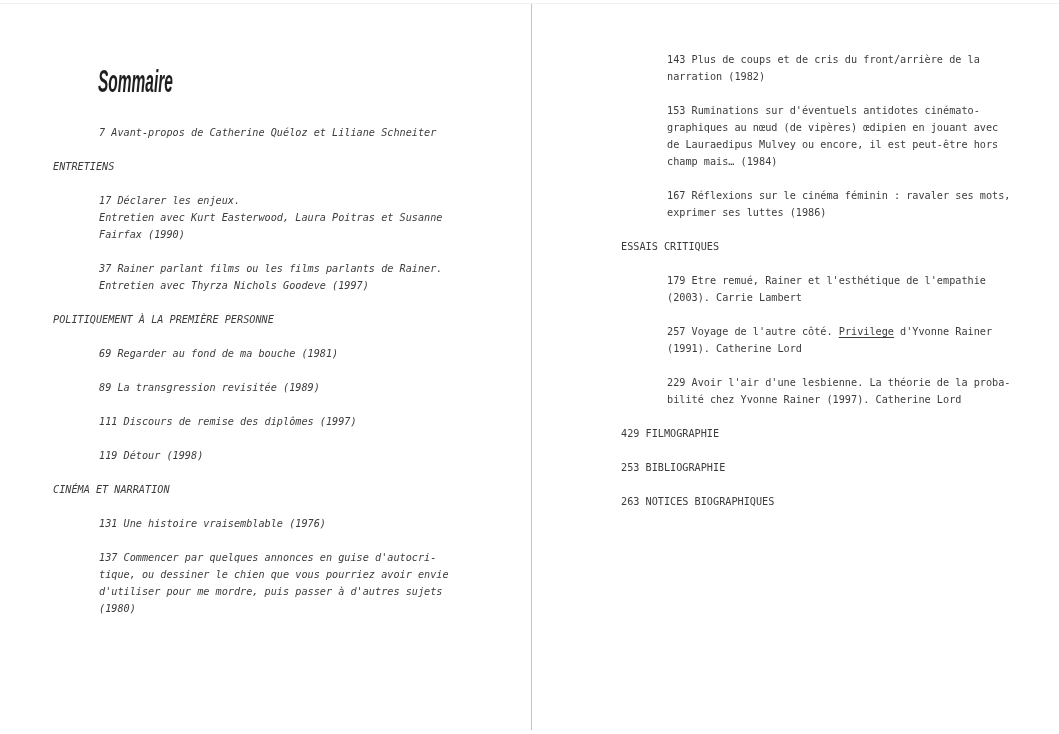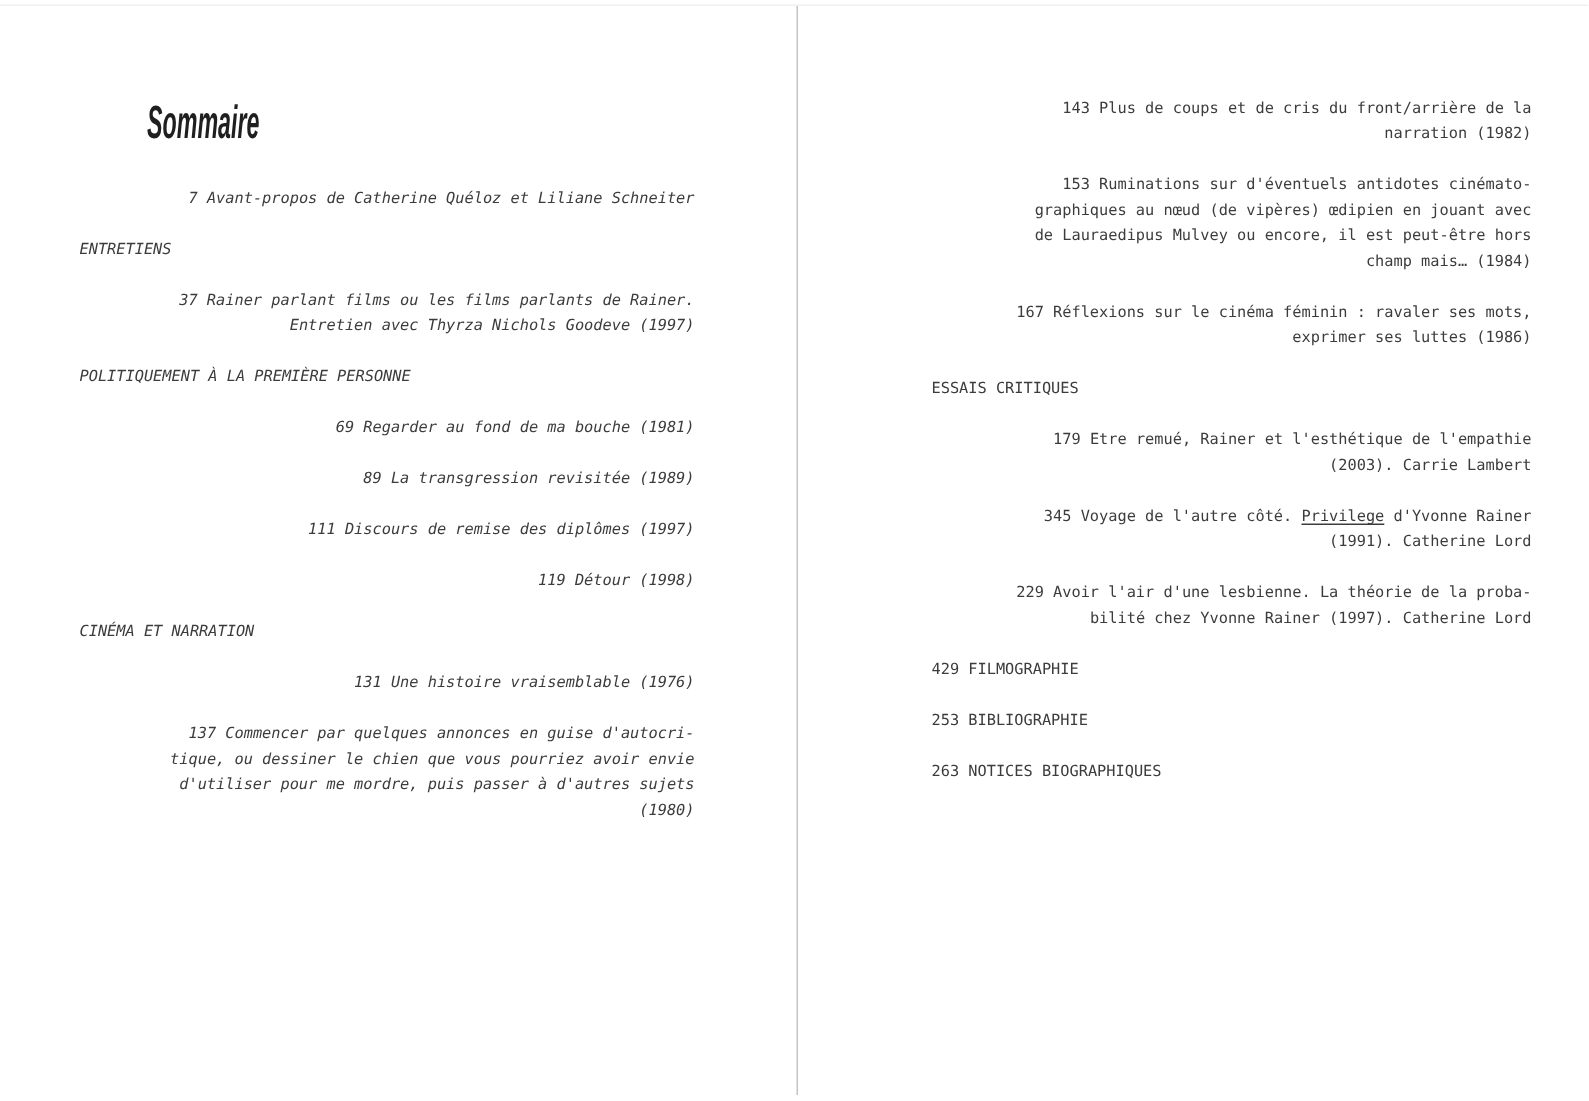--- a/index.html
+++ b/index.html
@@ -58,23 +58,22 @@
     font-weight: bold;
     font-size: 31px;
     line-height: 27px;
     color: #1f1f1f;
     margin: 0 0 29px 45px;
     transform: scaleX(0.5);
     transform-origin: left center;
     white-space: nowrap;
   }
   .entry {
-    margin: 17px 0 17px 46px;
+    margin: 4px 0 17px 46px;
     white-space: pre-line;
-    text-align: right;
   }
   .section {
     margin: 12px 0 17px 0;
     white-space: pre-line;
   }
   .u {
     text-decoration: underline;
     text-underline-offset: 2px;
   }
 </style>
@@ -84,20 +83,23 @@
 <div class="spread">
 
   <div class="top-edge"></div>
   <div class="spine-divider"></div>
 
   <div class="page left">
     <h1 class="toc-title">Sommaire</h1>
 
     <p class="entry">7 Avant-propos de Catherine Quéloz et Liliane Schneiter</p>
     <p class="section">ENTRETIENS</p>
+    <p class="entry">17 Déclarer les enjeux.
+Entretien avec Kurt Easterwood, Laura Poitras et Susanne
+Fairfax (1990)</p>
     <p class="entry">37 Rainer parlant films ou les films parlants de Rainer.
 Entretien avec Thyrza Nichols Goodeve (1997)</p>
     <p class="section">POLITIQUEMENT À LA PREMIÈRE PERSONNE</p>
     <p class="entry">69 Regarder au fond de ma bouche (1981)</p>
     <p class="entry">89 La transgression revisitée (1989)</p>
     <p class="entry">111 Discours de remise des diplômes (1997)</p>
     <p class="entry">119 Détour (1998)</p>
     <p class="section">CINÉMA ET NARRATION</p>
     <p class="entry">131 Une histoire vraisemblable (1976)</p>
     <p class="entry">137 Commencer par quelques annonces en guise d'autocri-
@@ -111,21 +113,21 @@
 narration (1982)</p>
     <p class="entry">153 Ruminations sur d'éventuels antidotes cinémato-
 graphiques au nœud (de vipères) œdipien en jouant avec
 de Lauraedipus Mulvey ou encore, il est peut-être hors
 champ mais… (1984)</p>
     <p class="entry">167 Réflexions sur le cinéma féminin : ravaler ses mots,
 exprimer ses luttes (1986)</p>
     <p class="section">ESSAIS CRITIQUES</p>
     <p class="entry">179 Etre remué, Rainer et l'esthétique de l'empathie
 (2003). Carrie Lambert</p>
-    <p class="entry"><span>345 Voyage de l'autre côté. </span><span class="u">Privilege</span><span> d'Yvonne Rainer
+    <p class="entry"><span>257 Voyage de l'autre côté. </span><span class="u">Privilege</span><span> d'Yvonne Rainer
 (1991). Catherine Lord</span></p>
     <p class="entry">229 Avoir l'air d'une lesbienne. La théorie de la proba-
 bilité chez Yvonne Rainer (1997). Catherine Lord</p>
     <p class="section">429 FILMOGRAPHIE</p>
     <p class="section">253 BIBLIOGRAPHIE</p>
     <p class="section">263 NOTICES BIOGRAPHIQUES</p>
   </div>
 
 </div>
 

